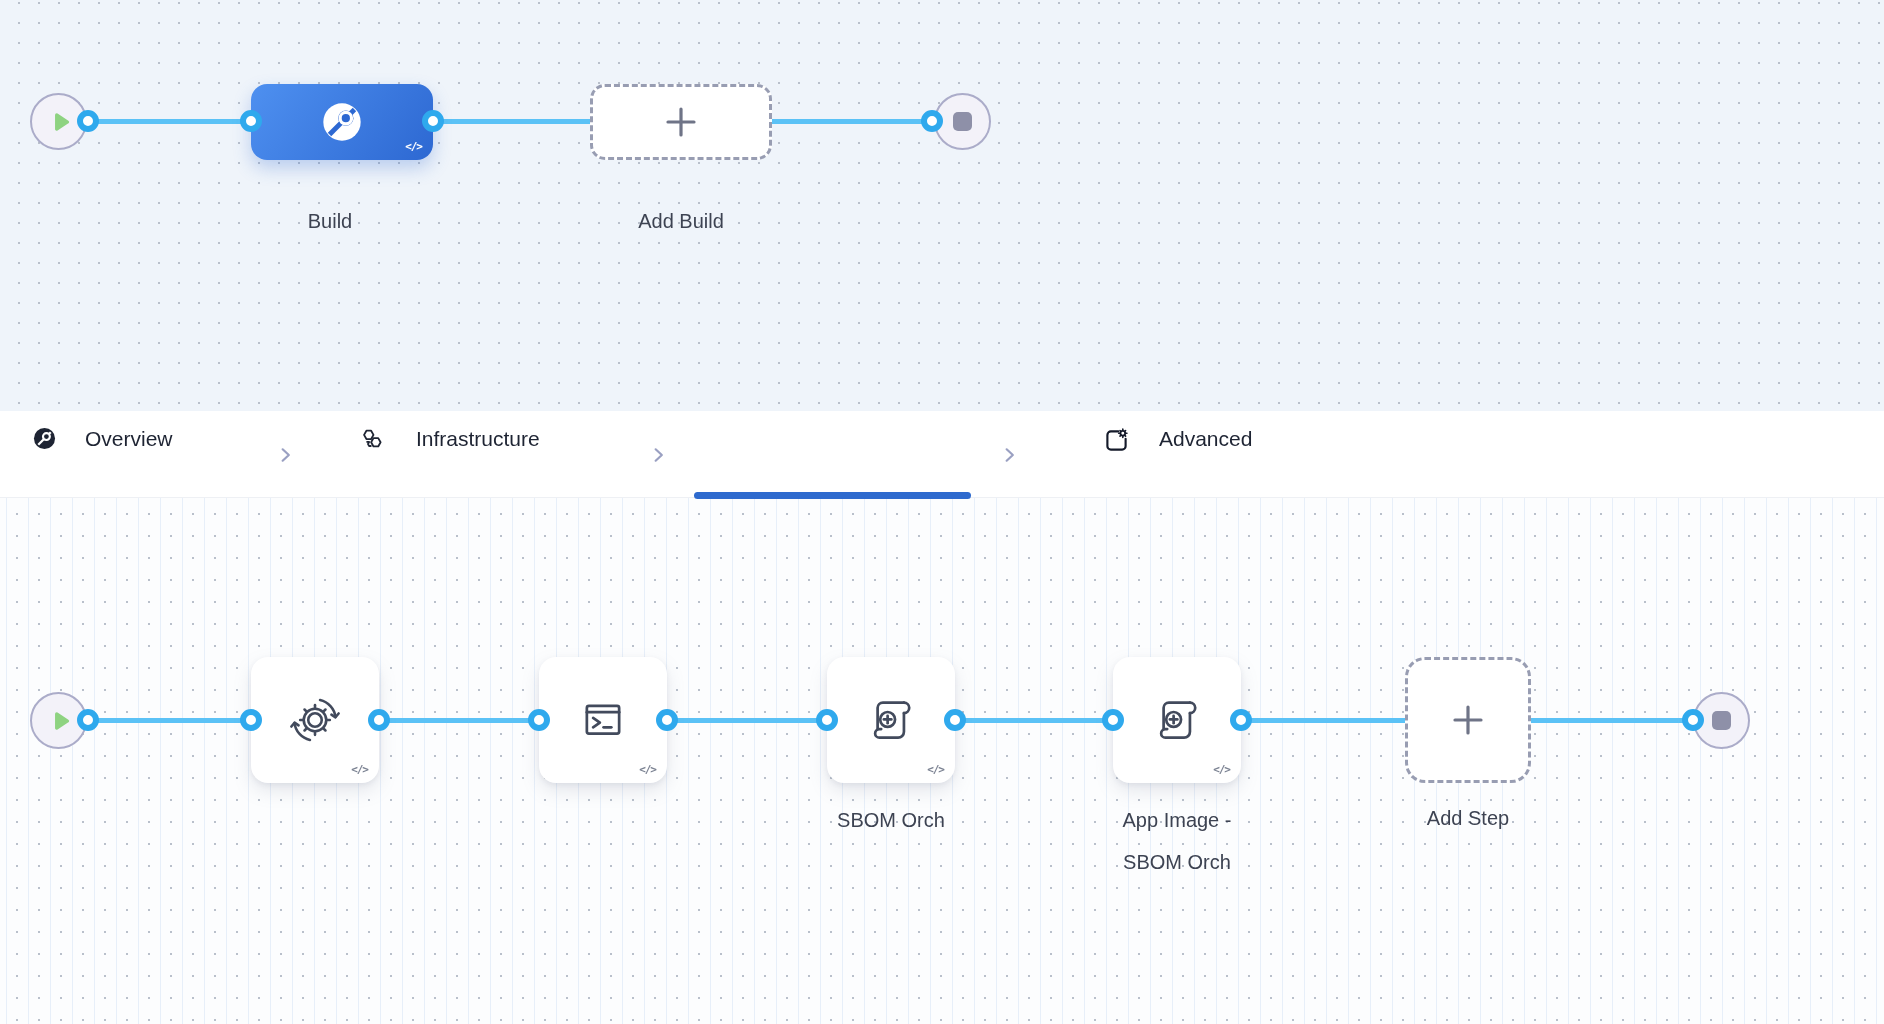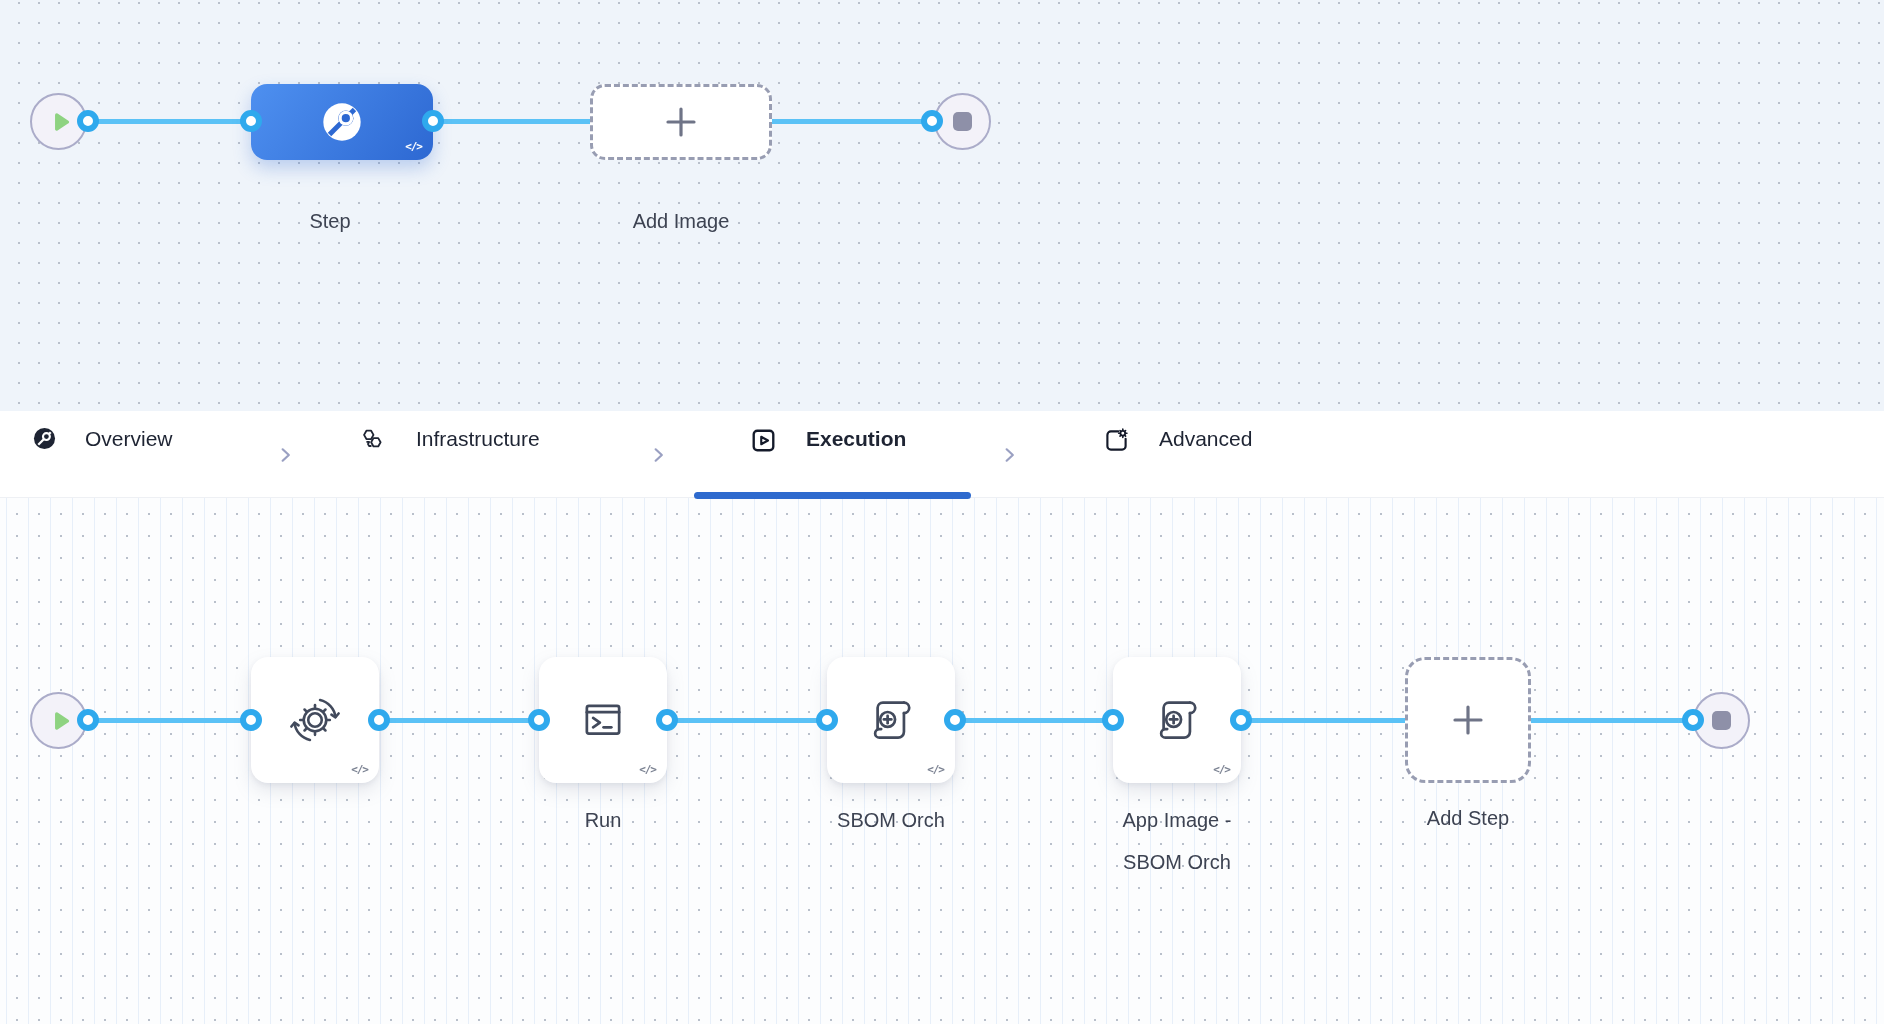--- a/index.html
+++ b/index.html
@@ -113,22 +113,22 @@
 
   <div class="node-circle" style="left:934px;top:93px;">
     <div class="stop-square"></div>
   </div>
 
   <div class="port" style="left:77px;top:110px;"></div>
   <div class="port" style="left:240px;top:110px;"></div>
   <div class="port" style="left:422px;top:110px;"></div>
   <div class="port" style="left:921px;top:110px;"></div>
 
-  <div class="node-label" style="left:240px;top:200px;width:180px;">Step</div>
-  <div class="node-label" style="left:591px;top:200px;width:180px;">Add Image</div>
+  <div class="node-label" style="left:240px;top:200px;width:180px;">Build</div>
+  <div class="node-label" style="left:591px;top:200px;width:180px;">Add Build</div>
 </div>
 
 <div class="tabbar">
   <div class="tab" style="left:33px;">
     <svg width="23" height="23" viewBox="0 0 24 24">
       <circle cx="12" cy="12" r="11" fill="#1e2433"></circle>
       <line x1="5.5" y1="18.5" x2="18.5" y2="5.5" stroke="#ffffff" stroke-width="2.4"></line>
       <circle cx="14" cy="10" r="3.6" fill="#1e2433" stroke="#ffffff" stroke-width="2.2"></circle>
     </svg>
     <span class="tab-label">Overview</span>
@@ -144,27 +144,20 @@
       <path d="M12 9.9h4.2l2.1 3.7-2.1 3.7H12l-2.1-3.7z"></path>
       <path d="M5.7 13.3h2.4l-1 1.8 1 1.8h2.1"></path>
     </svg>
     <span class="tab-label">Infrastructure</span>
   </div>
 
   <svg class="chev" style="left:649px;" width="19" height="20" viewBox="0 0 20 20">
     <path d="M7 4 L13.5 10 L7 16" fill="none" stroke="#9aa0c2" stroke-width="2.3" stroke-linecap="round" stroke-linejoin="round"></path>
   </svg>
 
-  <div class="tab active" style="left:750px;">
-    <svg width="27" height="27" viewBox="0 0 24 24">
-      <rect x="3.3" y="3.3" width="17.4" height="17.4" rx="3.2" fill="none" stroke="#141a2a" stroke-width="2.1"></rect>
-      <path d="M10 8.7 L16 12 L10 15.3 Z" fill="none" stroke="#141a2a" stroke-width="1.9" stroke-linejoin="round"></path>
-    </svg>
-    <span class="tab-label">Execution</span>
-  </div>
 
   <svg class="chev" style="left:1000px;" width="19" height="20" viewBox="0 0 20 20">
     <path d="M7 4 L13.5 10 L7 16" fill="none" stroke="#9aa0c2" stroke-width="2.3" stroke-linecap="round" stroke-linejoin="round"></path>
   </svg>
 
   <div class="tab" style="left:1103px;">
     <svg width="27" height="27" viewBox="0 0 24 24" fill="none" stroke="#141a2a" stroke-width="1.9" stroke-linecap="round">
       <path d="M13.6 3.9H7a3.1 3.1 0 0 0-3.1 3.1v10A3.1 3.1 0 0 0 7 20.1h10a3.1 3.1 0 0 0 3.1-3.1V10.4"></path>
       <circle cx="17.6" cy="5.6" r="2.1" stroke-width="1.6"></circle>
       <g stroke-width="1.4">
@@ -264,23 +257,20 @@
   <div class="port" style="left:240px;top:212px;"></div>
   <div class="port" style="left:368px;top:212px;"></div>
   <div class="port" style="left:528px;top:212px;"></div>
   <div class="port" style="left:656px;top:212px;"></div>
   <div class="port" style="left:816px;top:212px;"></div>
   <div class="port" style="left:944px;top:212px;"></div>
   <div class="port" style="left:1102px;top:212px;"></div>
   <div class="port" style="left:1230px;top:212px;"></div>
   <div class="port" style="left:1682px;top:212px;"></div>
 
-  <div class="node-label" style="left:483px;top:302px;width:240px;">
-    <span class="lbl-line">Run</span>
-  </div>
   <div class="node-label" style="left:771px;top:302px;width:240px;">
     <span class="lbl-line">SBOM Orch</span>
   </div>
   <div class="node-label" style="left:1057px;top:302px;width:240px;">
     <span class="lbl-line">App Image -</span>
     <span class="lbl-line">SBOM Orch</span>
   </div>
   <div class="node-label" style="left:1348px;top:300px;width:240px;">
     <span class="lbl-line">Add Step</span>
   </div>

